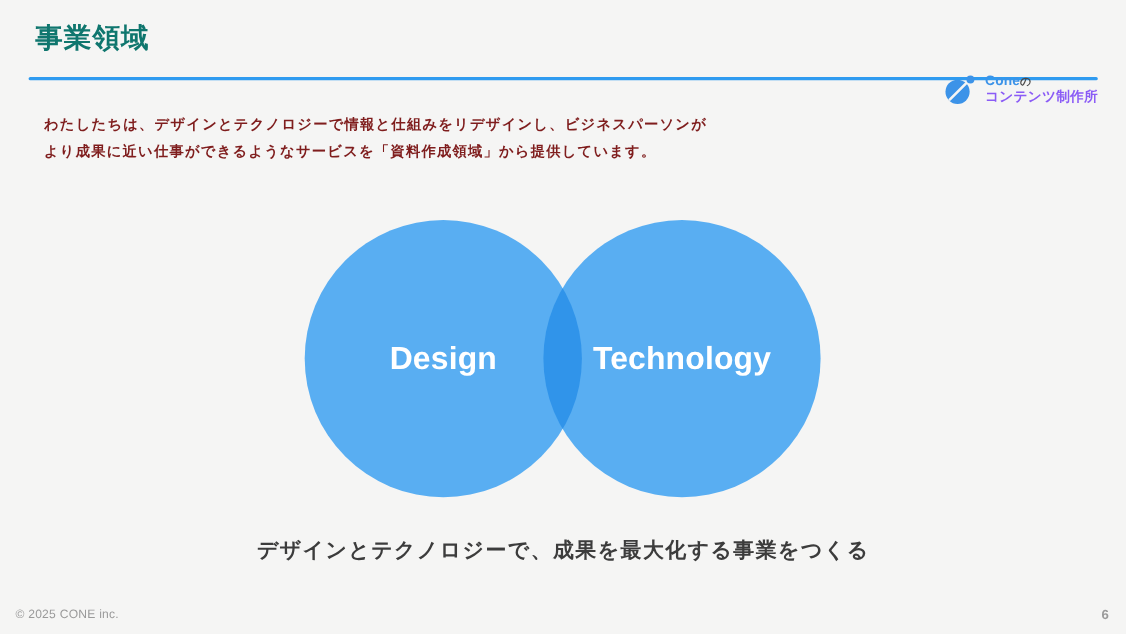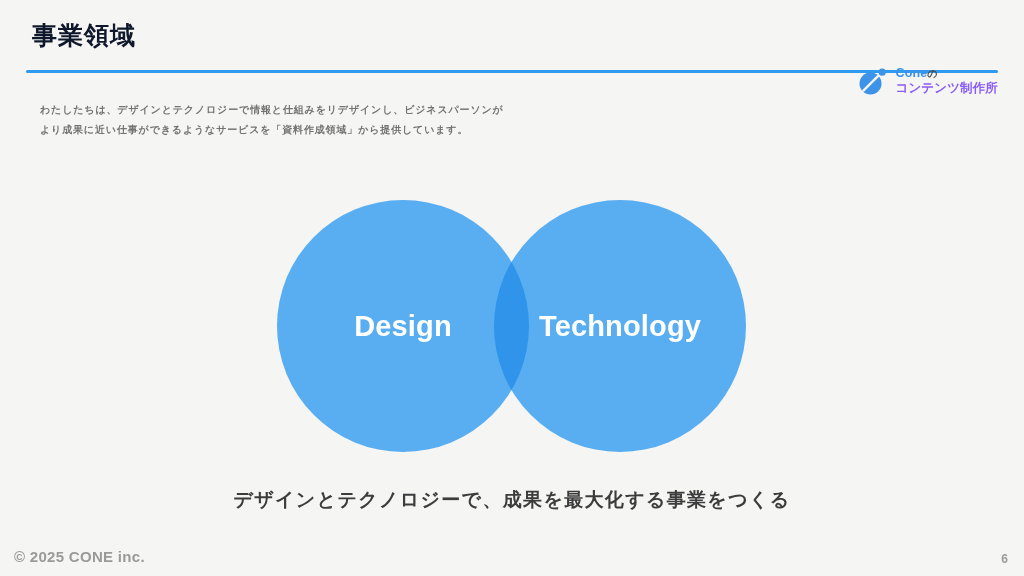--- a/index.html
+++ b/index.html
@@ -24,21 +24,21 @@
   }
 
   
   .slide-title {
     position: absolute;
     left: 32px;
     top: 20px;
     font-size: 25px;
     font-weight: bold;
     letter-spacing: 0.04em;
-    color: #0f172a;
+    color: #0f766e;
     line-height: 1.2;
     white-space: nowrap;
   }
 
   .title-rule {
     position: absolute;
     left: 26px;
     top: 70px;
     width: 972px;
     height: 3px;
@@ -86,25 +86,25 @@
     letter-spacing: 0.01em;
     white-space: nowrap;
   }
 
   
   .lead {
     position: absolute;
     left: 40px;
     top: 100px;
     width: 940px;
-    font-size: 10px;
+    font-size: 13px;
     font-weight: bold;
     line-height: 1.95;
     letter-spacing: 0.085em;
-    color: #737373;
+    color: #7f1d1d;
   }
   .lead p { margin: 0; }
 
   
   .venn {
     position: absolute;
     left: 277px;
     top: 200px;
     width: 469px;
     height: 252px;
@@ -160,24 +160,23 @@
     letter-spacing: 0.07em;
     color: #3c3c3c;
     white-space: nowrap;
   }
 
   
   .footer-copyright {
     position: absolute;
     left: 14px;
     bottom: 11px;
-    font-size: 15px;
+    font-size: 11px;
     color: #9a9a9a;
     letter-spacing: 0.02em;
-    font-weight: bold;
   }
   .footer-pagenum {
     position: absolute;
     right: 16px;
     bottom: 10px;
     font-size: 12px;
     font-weight: bold;
     color: #9a9a9a;
   }
 </style>

